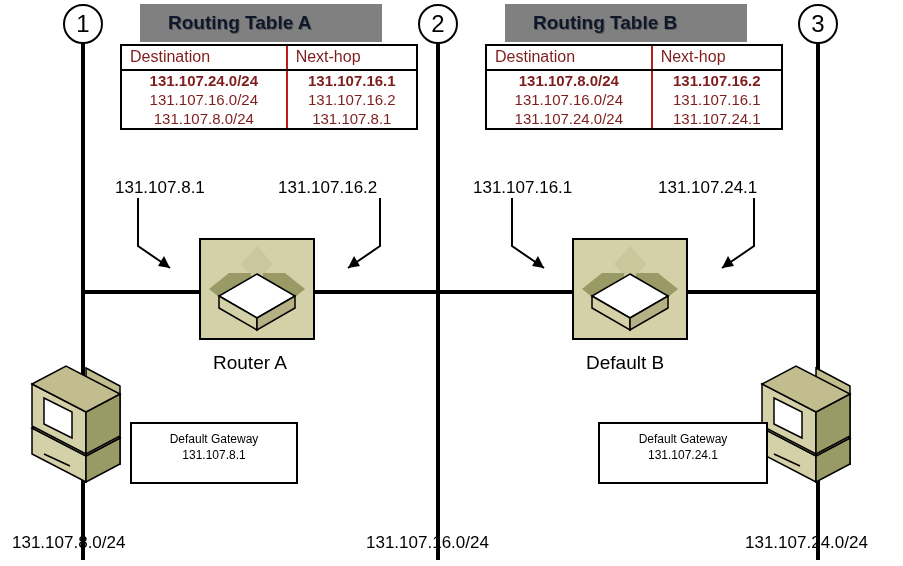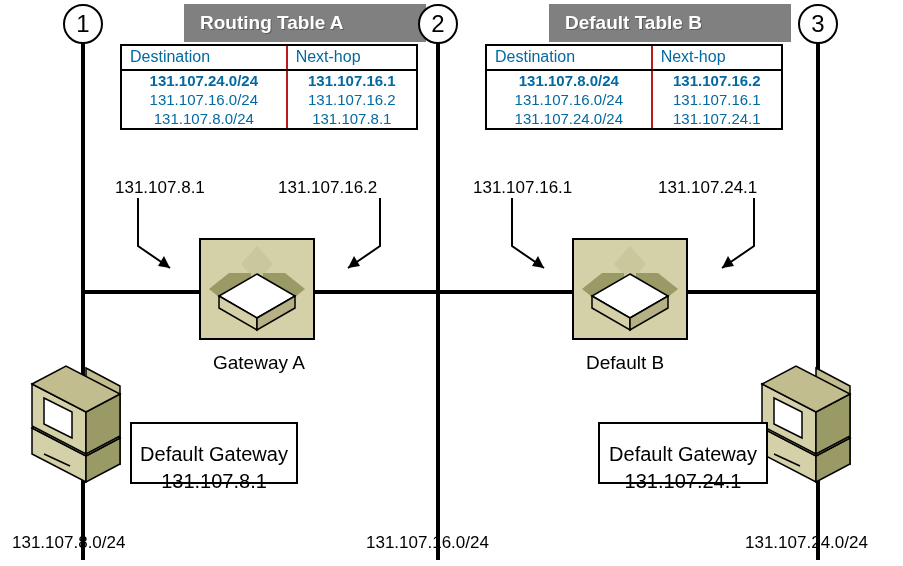--- a/index.html
+++ b/index.html
@@ -44,43 +44,42 @@
     justify-content: center;
     font-size: 24px;
     color: #000000;
     z-index: 6;
   }
 
   
   .rt-header {
     position: absolute;
     background: #808080;
-    color: #ffffff;
+    color: #0f172a;
     font-weight: bold;
     font-size: 19px;
     display: flex;
     align-items: center;
-    padding-left: 16px;
+    padding-left: 28px;
     box-sizing: border-box;
     text-shadow: 1px 1px 0 #5a5a5a;
     z-index: 4;
-    margin-left: 44px;
   }
   .rt-table {
     position: absolute;
     background: #ffffff;
     border: 2px solid #000000;
     box-sizing: border-box;
     z-index: 5;
   }
   .rt-table table {
     border-collapse: collapse;
     width: 100%;
     font-size: 15px;
-    color: #0369a1;
+    color: #7f1d1d;
     padding-left: 36px;
   }
   .rt-table th {
     font-weight: normal;
     text-align: left;
     padding: 2px 8px 3px 8px;
     border-bottom: 2px solid #000000;
     font-size: 16px;
   }
   .rt-table td {
@@ -134,24 +133,24 @@
     z-index: 7;
   }
 
   
   .gw-box {
     position: absolute;
     background: #ffffff;
     border: 2px solid #000000;
     box-sizing: border-box;
     text-align: center;
-    font-size: 20px;
+    font-size: 12px;
     color: #000000;
     line-height: 1.35;
-    padding-top: 17px;
+    padding-top: 7px;
     z-index: 8;
   }
 
   
   .subnet {
     position: absolute;
     font-size: 17px;
     color: #000000;
     white-space: nowrap;
     z-index: 5;
@@ -197,21 +196,21 @@
           <td class="col-split">131.107.16.2</td>
         </tr>
         <tr>
           <td>131.107.8.0/24</td>
           <td class="col-split">131.107.8.1</td>
         </tr>
       </tbody>
     </table>
   </div>
 
-  <div class="rt-header" style="left:505px; top:4px; width:242px; height:38px;">Default Table B</div>
+  <div class="rt-header" style="left:505px; top:4px; width:242px; height:38px;">Routing Table B</div>
   <div class="rt-table" style="left:485px; top:44px; width:298px;">
     <table>
       <thead>
         <tr>
           <th style="width:56%;">Destination</th>
           <th class="col-split">Next-hop</th>
         </tr>
       </thead>
       <tbody>
         <tr class="bold-row">
@@ -262,21 +261,21 @@
     <polygon points="58,58 74,76 58,94 42,76" fill="#c9c79b"></polygon>
     <polygon points="10,51 30,35 30,67" fill="#9a9a66"></polygon>
     <polygon points="106,51 86,35 86,67" fill="#9a9a66"></polygon>
     <polygon points="30,35 52,35 52,67 30,67" fill="#9a9a66"></polygon>
     <polygon points="86,35 64,35 64,67 86,67" fill="#9a9a66"></polygon>
 
     <polygon points="58,36 96,58 58,80 20,58" fill="#ffffff" stroke="#000000" stroke-width="1.5"></polygon>
     <polygon points="20,58 58,80 58,92 20,70" fill="#d4d0a8" stroke="#000000" stroke-width="1.5"></polygon>
     <polygon points="58,80 96,58 96,70 58,92" fill="#b5b184" stroke="#000000" stroke-width="1.5"></polygon>
   </svg>
-  <div class="router-label" style="left:213px; top:352px;">Gateway A</div>
+  <div class="router-label" style="left:213px; top:352px;">Router A</div>
 
   <svg class="router" style="left:572px; top:238px;" viewBox="0 0 116 102">
     <rect x="1" y="1" width="114" height="100" fill="#d4d0a8" stroke="#000000" stroke-width="2"></rect>
     <polygon points="58,8 74,26 58,44 42,26" fill="#c9c79b"></polygon>
     <polygon points="58,58 74,76 58,94 42,76" fill="#c9c79b"></polygon>
     <polygon points="10,51 30,35 30,67" fill="#9a9a66"></polygon>
     <polygon points="106,51 86,35 86,67" fill="#9a9a66"></polygon>
     <polygon points="30,35 52,35 52,67 30,67" fill="#9a9a66"></polygon>
     <polygon points="86,35 64,35 64,67 86,67" fill="#9a9a66"></polygon>
     <polygon points="58,36 96,58 58,80 20,58" fill="#ffffff" stroke="#000000" stroke-width="1.5"></polygon>

